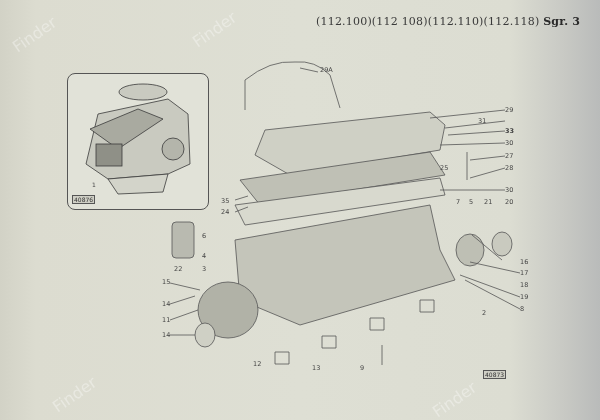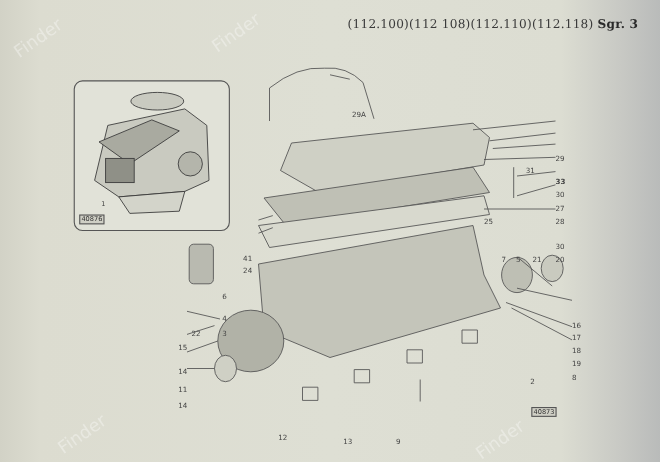--- a/index.html
+++ b/index.html
@@ -2,21 +2,21 @@
 <html><head>
 <meta charset="utf-8">
 <style>
   html,body{margin:0;padding:0;}
   body{width:600px;height:420px;overflow:hidden;background:#d9d9cd;font-family:"DejaVu Serif",serif;}
   .page{position:relative;width:600px;height:420px;background:linear-gradient(90deg,#d2d2c6 0%,#dcdcd0 6%,#dedfd4 50%,#dcddd2 85%,#c8c9c4 94%,#b9bbba 100%);overflow:hidden;}
   .header{position:absolute;left:316px;top:15px;font-size:11px;color:#3a3a3a;letter-spacing:0.2px;white-space:nowrap;}
   .header b{font-weight:bold;color:#2a2a2a;}
   .inset{position:absolute;left:67px;top:73px;width:140px;height:135px;border:1.5px solid #555;border-radius:8px;background:#e1e2d8;}
   .ref{position:absolute;font-family:"DejaVu Sans",sans-serif;font-size:6px;color:#333;border:1px solid #555;padding:0 1px;background:#cfcfc5;}
-  .lbl{position:absolute;font-family:"DejaVu Sans",sans-serif;font-size:6.5px;color:#444;margin-top:34px;}
+  .lbl{position:absolute;font-family:"DejaVu Sans",sans-serif;font-size:6.5px;color:#444;}
   .wm{position:absolute;font-family:"DejaVu Sans",sans-serif;font-size:16px;color:rgba(255,255,255,0.35);transform:rotate(-35deg);}
   svg{position:absolute;left:0;top:0;}
 </style>
 </head>
 <body>
 
 <div class="page">
   <div class="wm" style="left:10px;top:25px;">Finder</div>
   <div class="wm" style="left:190px;top:20px;">Finder</div>
   <div class="wm" style="left:50px;top:385px;">Finder</div>
@@ -95,21 +95,21 @@
   <span class="lbl" style="left:505px;top:127px;font-weight:bold;">33</span>
   <span class="lbl" style="left:505px;top:139px;">30</span>
   <span class="lbl" style="left:505px;top:152px;">27</span>
   <span class="lbl" style="left:505px;top:164px;">28</span>
   <span class="lbl" style="left:505px;top:186px;">30</span>
   <span class="lbl" style="left:456px;top:198px;">7</span>
   <span class="lbl" style="left:469px;top:198px;">5</span>
   <span class="lbl" style="left:484px;top:198px;">21</span>
   <span class="lbl" style="left:505px;top:198px;">20</span>
   <span class="lbl" style="left:440px;top:164px;">25</span>
-  <span class="lbl" style="left:221px;top:197px;">41</span>
+  <span class="lbl" style="left:221px;top:197px;">35</span>
   <span class="lbl" style="left:221px;top:208px;">24</span>
   <span class="lbl" style="left:202px;top:232px;">6</span>
   <span class="lbl" style="left:202px;top:252px;">4</span>
   <span class="lbl" style="left:174px;top:265px;">22</span>
   <span class="lbl" style="left:202px;top:265px;">3</span>
   <span class="lbl" style="left:162px;top:278px;">15</span>
   <span class="lbl" style="left:162px;top:300px;">14</span>
   <span class="lbl" style="left:162px;top:316px;">11</span>
   <span class="lbl" style="left:162px;top:331px;">14</span>
   <span class="lbl" style="left:253px;top:360px;text-align:right;">12</span>

